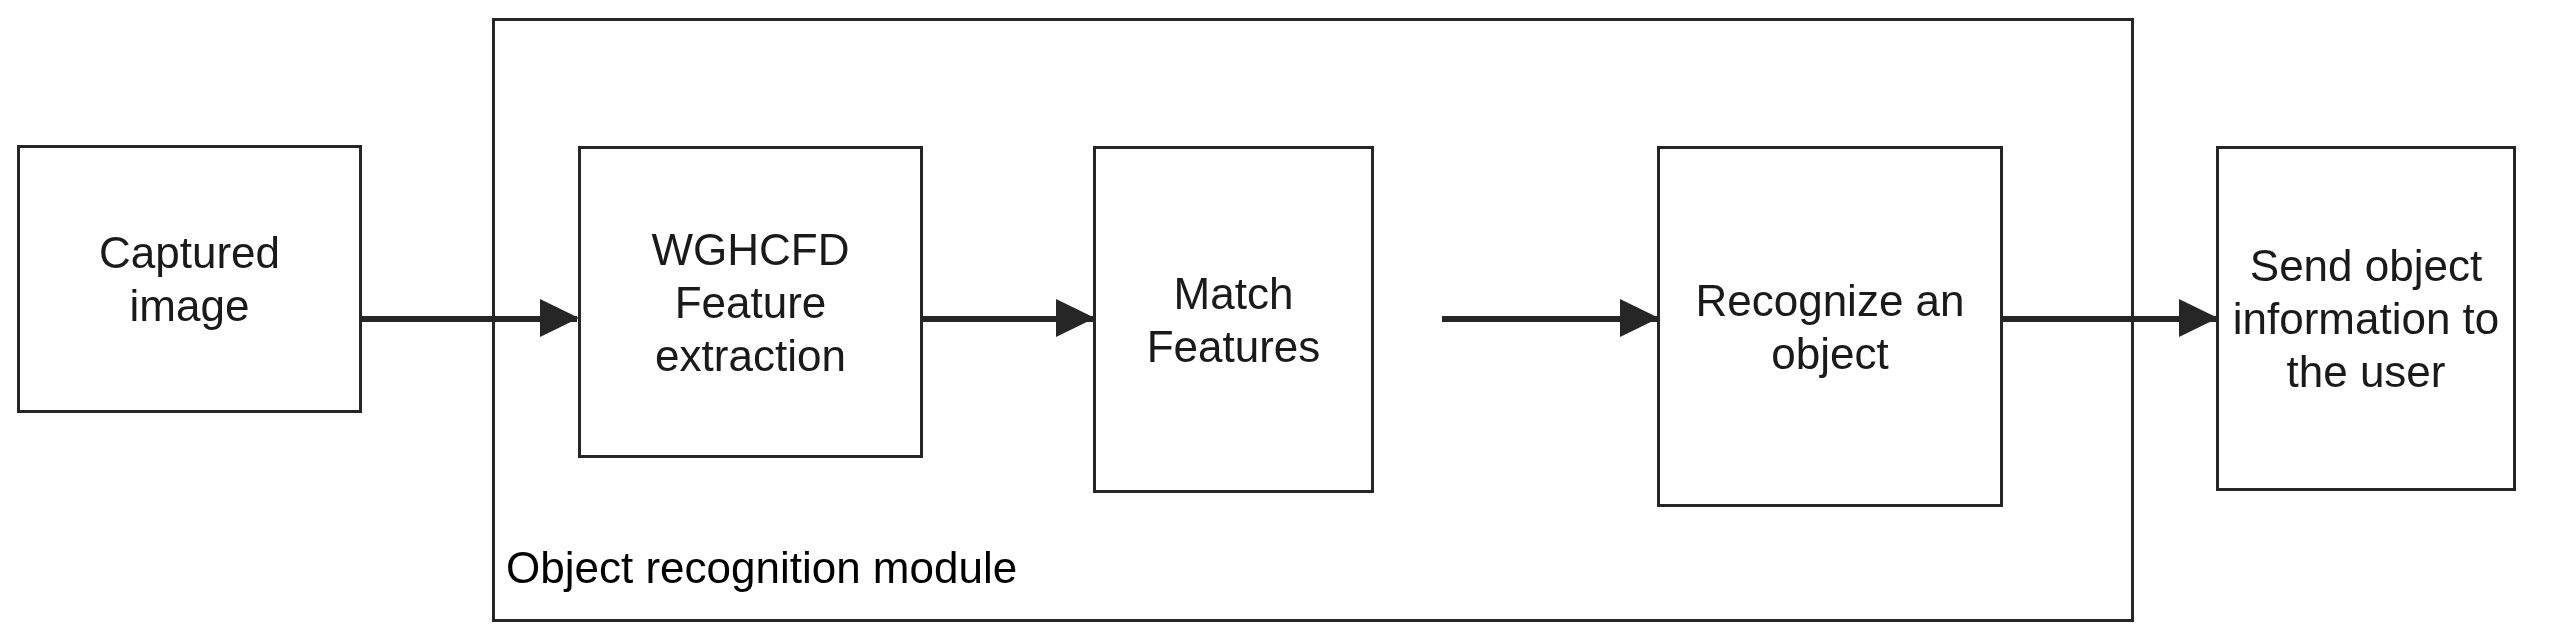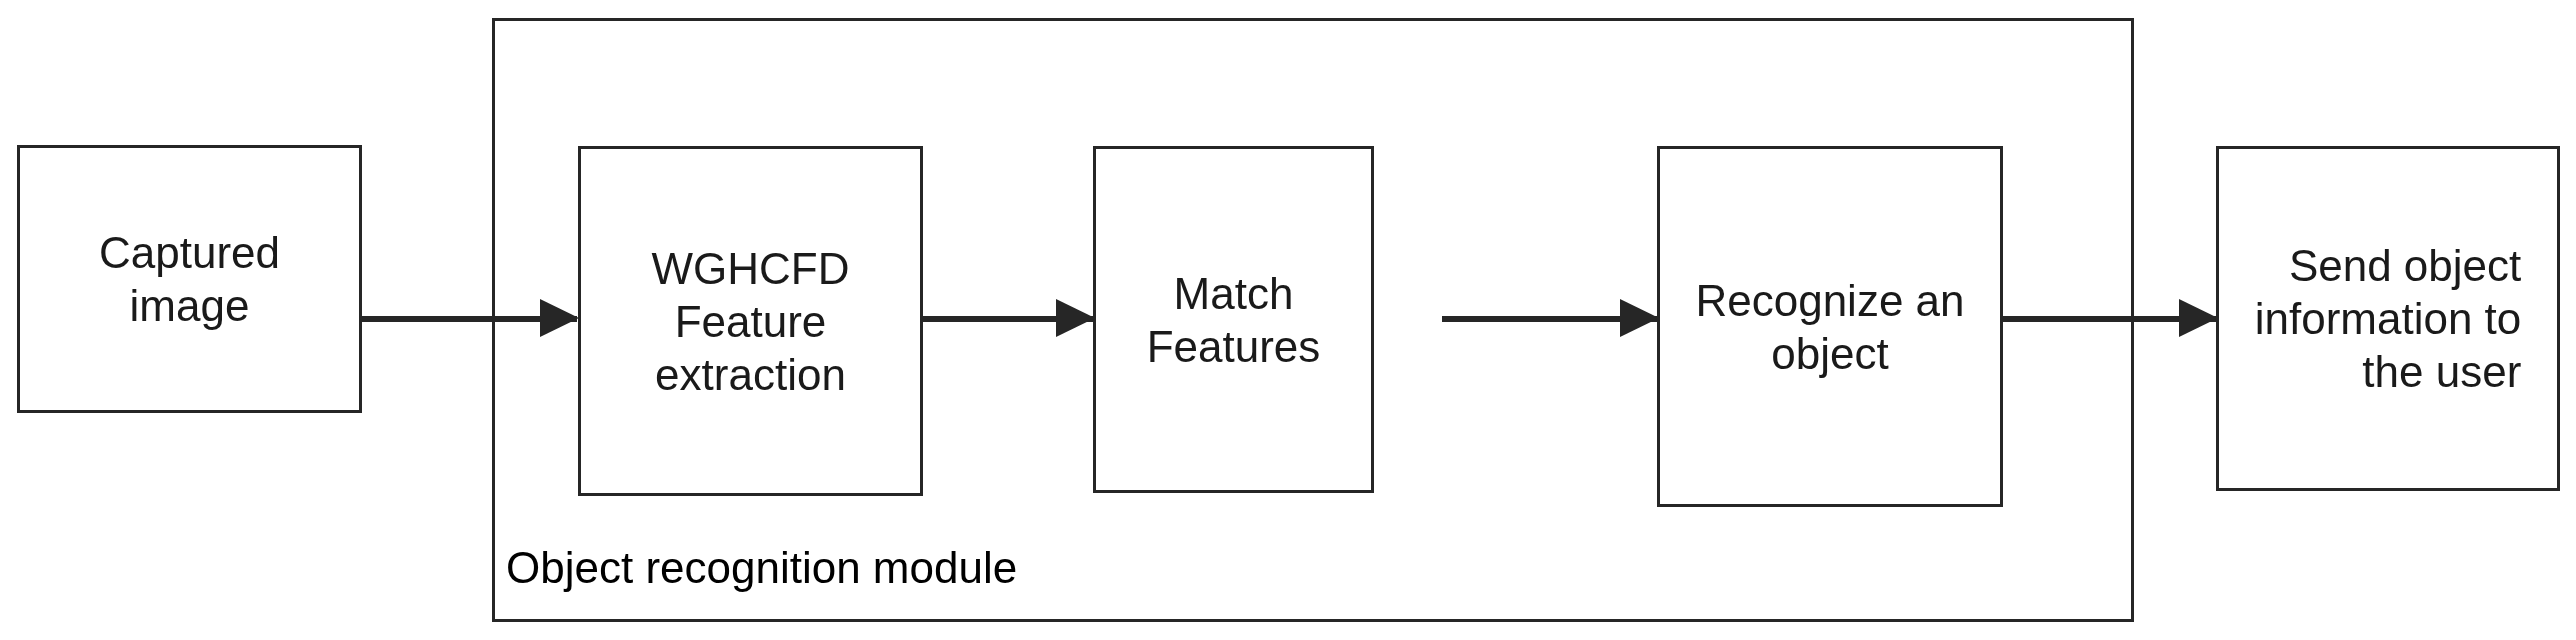--- a/index.html
+++ b/index.html
@@ -103,36 +103,36 @@
   <div class="connector" style="left:2003px; top:319px; width:213px;">
     <div class="shaft"></div>
     <div class="head"></div>
   </div>
 
   <div class="node" style="left:17px; top:145px; width:345px; height:268px;">
     <span class="node-label">Captured
 image</span>
   </div>
 
-  <div class="node" style="left:578px; top:146px; width:345px; height:350px;">
+  <div class="node" style="left:578px; top:146px; width:345px; height:312px;">
     <span class="node-label">WGHCFD
 Feature
 extraction</span>
   </div>
 
   <div class="node" style="left:1093px; top:146px; width:281px; height:347px;">
     <span class="node-label">Match
 Features</span>
   </div>
 
   <div class="node" style="left:1657px; top:146px; width:346px; height:361px;">
     <span class="node-label">Recognize an
 object</span>
   </div>
 
-  <div class="node" style="left:2216px; top:146px; width:344px; height:345px;text-align:right;">
+  <div class="node" style="left:2216px; top:146px; width:300px; height:345px;">
     <span class="node-label">Send object
 information to
 the user</span>
   </div>
 
 </div>
 
 
 </body></html>

